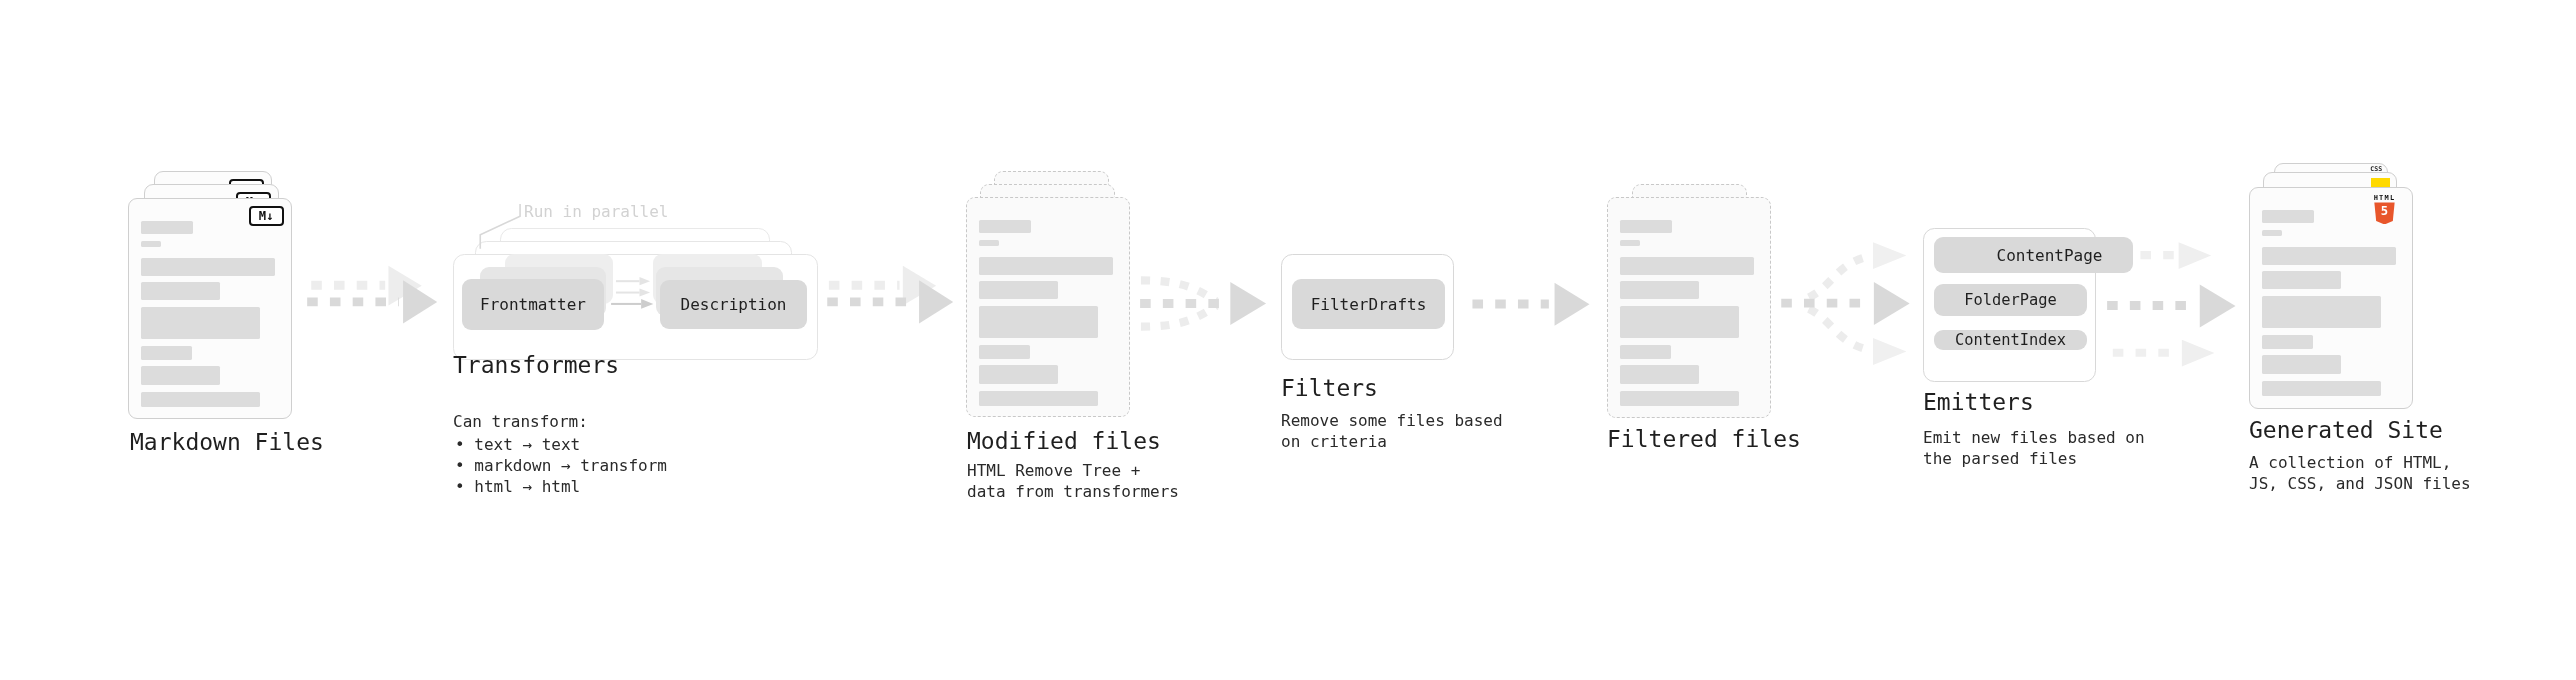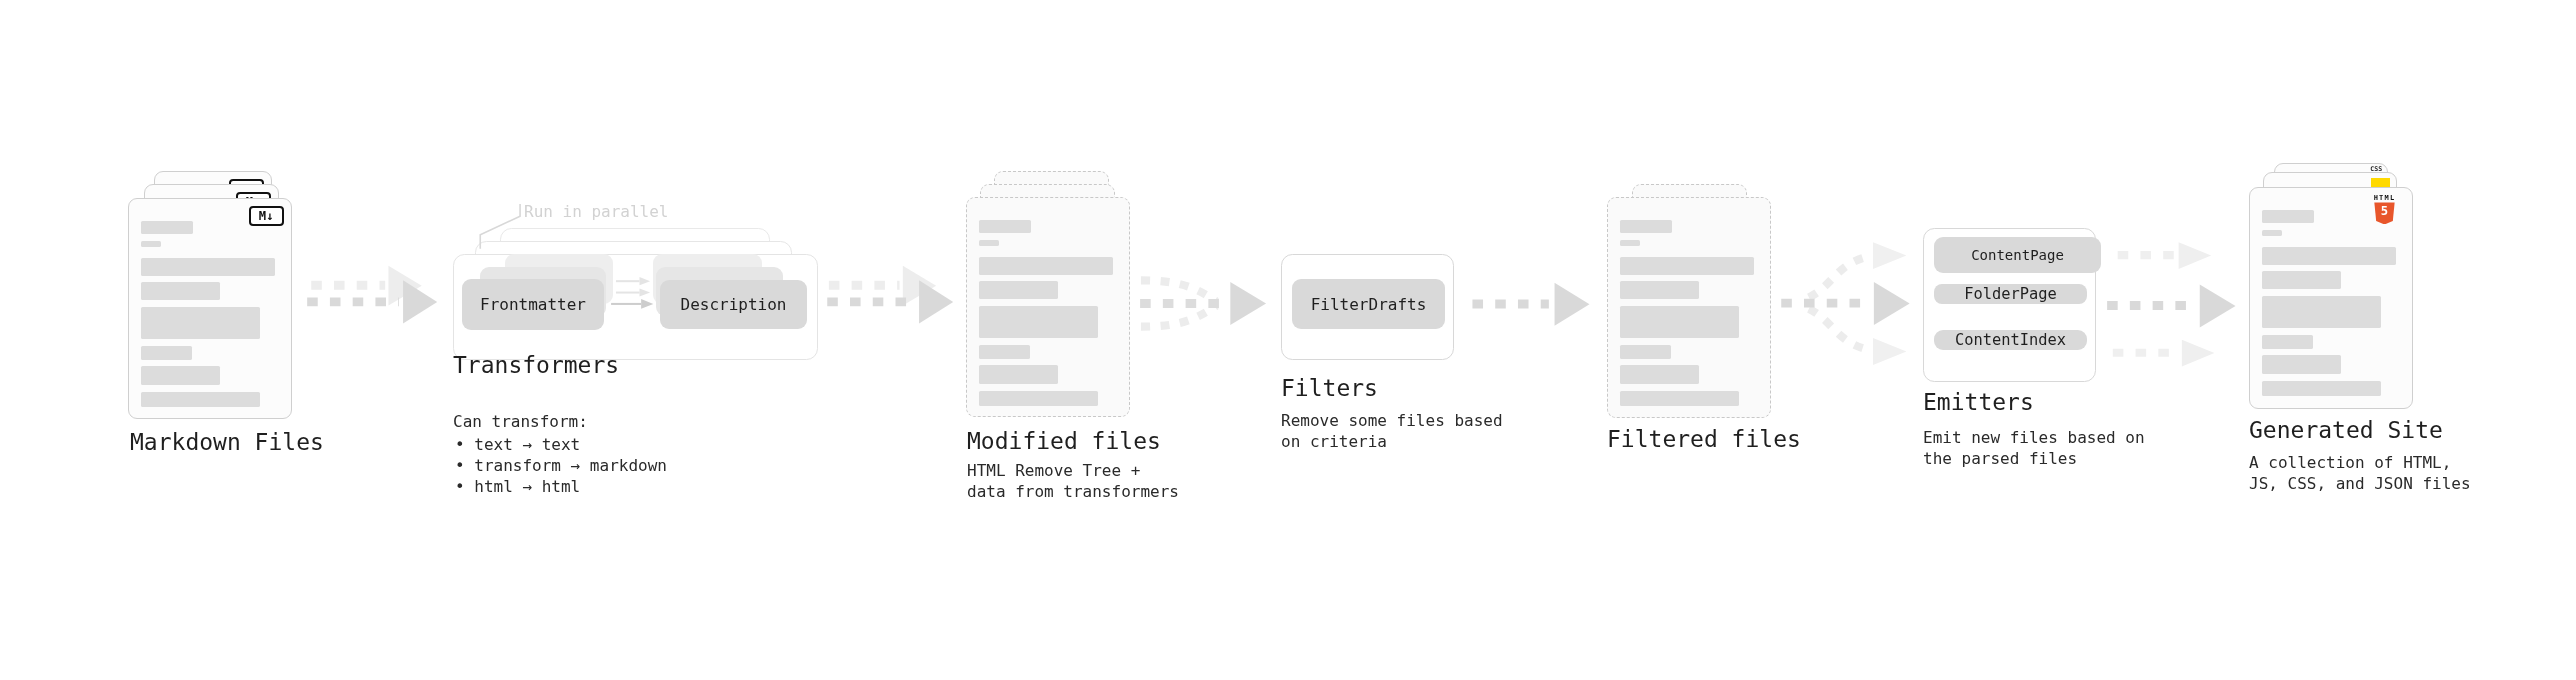--- a/index.html
+++ b/index.html
@@ -130,21 +130,21 @@
     <div class="pill echo1" style="left:656px;top:267px;width:127px;height:49px;"></div>
     <div class="pill" style="left:462px;top:279px;width:142px;height:51px;">Frontmatter</div>
     <div class="pill" style="left:660px;top:280px;width:147px;height:49px;">Description</div>
 
     <div class="callout" style="left:524px;top:202px;">Run in parallel</div>
 
     <div class="h" style="left:453px;top:352px;">Transformers</div>
     <div class="desc" style="left:453px;top:411px;">Can transform:</div>
     <div class="blist" style="left:455px;top:434px;">
       <div class="bi">text → text</div>
-      <div class="bi">transform → markdown</div>
+      <div class="bi">markdown → transform</div>
       <div class="bi">html → html</div>
     </div>
   </div>
 
   <div>
     <div class="doc dashed" style="left:994px;top:171px;width:115px;height:220px;"></div>
     <div class="doc dashed" style="left:980px;top:184px;width:135px;height:220px;"></div>
     <div class="doc dashed" style="left:966px;top:197px;width:164px;height:220px;">
       <div class="doc-bars">
           <div class="bar" style="width: 52px; height: 13px; margin-top: 0px;"></div>
@@ -182,22 +182,22 @@
           <div class="bar" style="width: 51px; height: 14.6px; margin-top: 6.5px;"></div>
           <div class="bar" style="width: 79px; height: 19.5px; margin-top: 5.7px;"></div>
           <div class="bar" style="width: 119px; height: 15.4px; margin-top: 6.5px;"></div>
         </div>
     </div>
     <div class="h" style="left:1607px;top:426px;">Filtered files</div>
   </div>
 
   <div>
     <div class="fbox" style="left:1923px;top:228px;width:173px;height:154px;"></div>
-    <div class="pill" style="left:1934px;top:237px;width:167px;height:36px;font-size:14px;">ContentPage</div>
-    <div class="pill" style="left:1934px;top:284px;width:153px;height:20px;font-size:15.4px;border-radius:8px;">FolderPage</div>
+    <div class="pill" style="left:1934px;top:237px;width:167px;height:36px;font-size:16px;padding-left:32px;">ContentPage</div>
+    <div class="pill" style="left:1934px;top:284px;width:153px;height:32px;font-size:15.4px;">FolderPage</div>
     <div class="pill" style="left:1934px;top:330px;width:153px;height:20px;font-size:15.4px;">ContentIndex</div>
     <div class="h" style="left:1923px;top:389px;">Emitters</div>
     <div class="desc" style="left:1923px;top:427px;">Emit new files based on
 the parsed files</div>
   </div>
 
   <div>
     <div class="doc" style="left:2274px;top:163px;width:114px;height:221px;">
       <div class="css-badge">CSS</div>
     </div>

